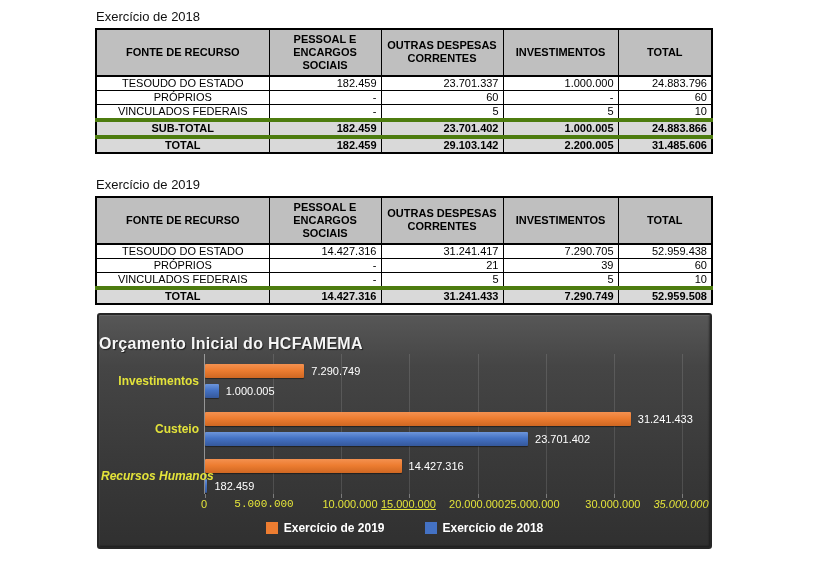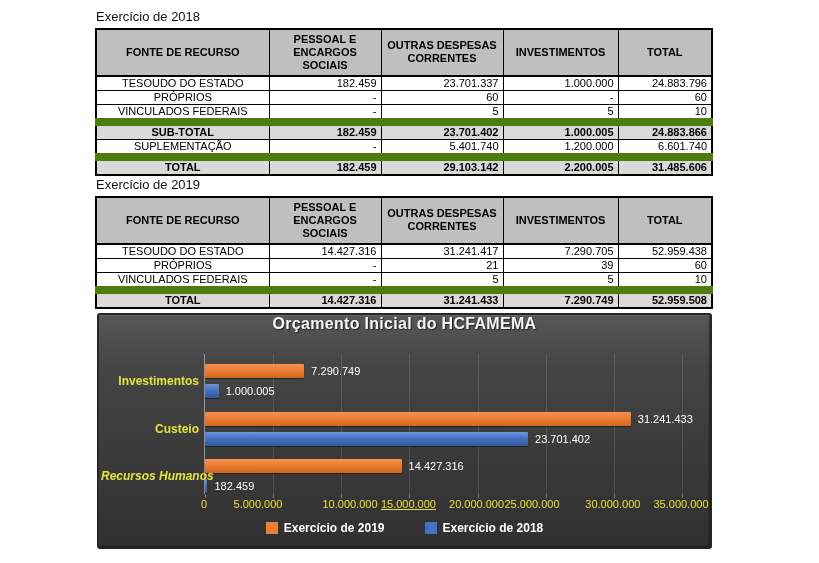--- a/index.html
+++ b/index.html
@@ -8,28 +8,28 @@
 
   .sec{position:absolute;left:95px;width:616px;}
   .sec-title{font-size:13px;color:#111;margin:0 0 4px 1px;}
 
   table.budget{border-collapse:collapse;width:616px;table-layout:fixed;border:2px solid #000;}
   table.budget th{background:#bfbfbf;font-weight:bold;text-align:center;font-size:11px;line-height:1.18;
     border:1px solid #000;border-bottom:2px solid #000;padding:3px 2px;vertical-align:middle;}
   table.budget td{border:1px solid #000;font-size:11px;height:13px;padding:0 4px;text-align:right;
     white-space:nowrap;overflow:hidden;}
   table.budget td:first-child{text-align:center;}
-  table.budget tr.strong td{background:#d9d9d9;font-weight:bold;border-top:8px solid #4d7c0f;}
+  table.budget tr.strong td{background:#d9d9d9;font-weight:bold;border-top:4px solid #4d7c0f;}
 
   
   .chart{position:absolute;left:97px;top:313px;width:611px;height:232px;
     border:2px solid #262626;border-radius:3px;
     background:linear-gradient(180deg,#575757 0%,#454545 22%,#3a3a3a 60%,#303030 100%);
     box-shadow:inset 0 1px 0 rgba(255,255,255,.10),inset 1px 0 0 rgba(255,255,255,.05),inset -1px -1px 2px rgba(0,0,0,.4);}
-  .chart-title{position:absolute;top:0;left:0;width:100%;text-align:center;color:#f5f5f5;
+  .chart-title{position:absolute;top:20px;left:0;width:100%;text-align:left;color:#f5f5f5;
     font-weight:bold;font-size:16px;letter-spacing:.3px;text-shadow:1px 1px 1px rgba(0,0,0,.6);}
   .plot{position:absolute;left:105px;top:39px;width:477px;height:140px;
     border-left:1px solid rgba(255,255,255,.45);}
   .gridline{position:absolute;top:0;width:1px;height:140px;background:rgba(255,255,255,.12);}
   .tickmark{position:absolute;top:140px;width:1px;height:4px;background:rgba(255,255,255,.35);}
   .bar{position:absolute;height:14px;border-radius:1px;box-shadow:0 1px 1px rgba(0,0,0,.45);}
   .bar.s0{background:linear-gradient(180deg,#f49150 0%,#ed7d31 45%,#cf6722 100%);}
   .bar.s1{background:linear-gradient(180deg,#6d95da 0%,#4472c4 45%,#35589b 100%);}
   .val{position:absolute;color:#fff;font-size:11px;line-height:14px;white-space:nowrap;}
   .cat{position:absolute;left:2px;width:98px;text-align:right;color:#e3e33a;font-weight:bold;
@@ -85,27 +85,20 @@
           <td>5</td>
           <td>10</td>
         </tr>
         <tr class="strong">
           <td>SUB-TOTAL</td>
           <td>182.459</td>
           <td>23.701.402</td>
           <td>1.000.005</td>
           <td>24.883.866</td>
         </tr>
-        <tr>
-          <td>SUPLEMENTAÇÃO</td>
-          <td>-</td>
-          <td>5.401.740</td>
-          <td>1.200.000</td>
-          <td>6.601.740</td>
-        </tr>
         <tr class="strong">
           <td>TOTAL</td>
           <td>182.459</td>
           <td>29.103.142</td>
           <td>2.200.005</td>
           <td>31.485.606</td>
         </tr>
       </tbody>
     </table>
   </div>
@@ -195,27 +188,27 @@
     <span class="val" style="left: 538.776px; top: 96.5px;">31.241.433</span>
     <span class="val" style="left: 436.016px; top: 116.5px;">23.701.402</span>
     <span class="val" style="left: 309.624px; top: 144px;">14.427.316</span>
     <span class="val" style="left: 115.487px; top: 164px;">182.459</span>
 
     <div class="cat" style="top: 58px;">Investimentos</div>
     <div class="cat" style="top: 105.5px;">Custeio</div>
     <div class="cat" style="top: 153px; font-style: italic;">Recursos Humanos</div>
 
     <span class="tick" style="left: 105px;">0</span>
-    <span class="tick" style="left: 159px;">5.000.000</span>
+    <span class="tick" style="left: 165px; font-family: Liberation Mono, monospace;">5.000.000</span>
     <span class="tick" style="left: 251px;">10.000.000</span>
     <span class="tick" style="left: 309.429px; text-decoration: underline;">15.000.000</span>
     <span class="tick" style="left: 377.571px; text-align: right;">20.000.000</span>
     <span class="tick" style="left: 433px;">25.000.000</span>
     <span class="tick" style="left: 513.857px; text-align: center;">30.000.000</span>
-    <span class="tick" style="left: 582px;">35.000.000</span>
+    <span class="tick" style="left: 582px; font-style: italic;">35.000.000</span>
 
     <div class="legend">
       <div class="legend-item">
         <span class="swatch" style="background: rgb(237, 125, 49);"></span>
         <span>Exercício de 2019</span>
       </div>
       <div class="legend-item">
         <span class="swatch" style="background: rgb(68, 114, 196);"></span>
         <span>Exercício de 2018</span>
       </div>

